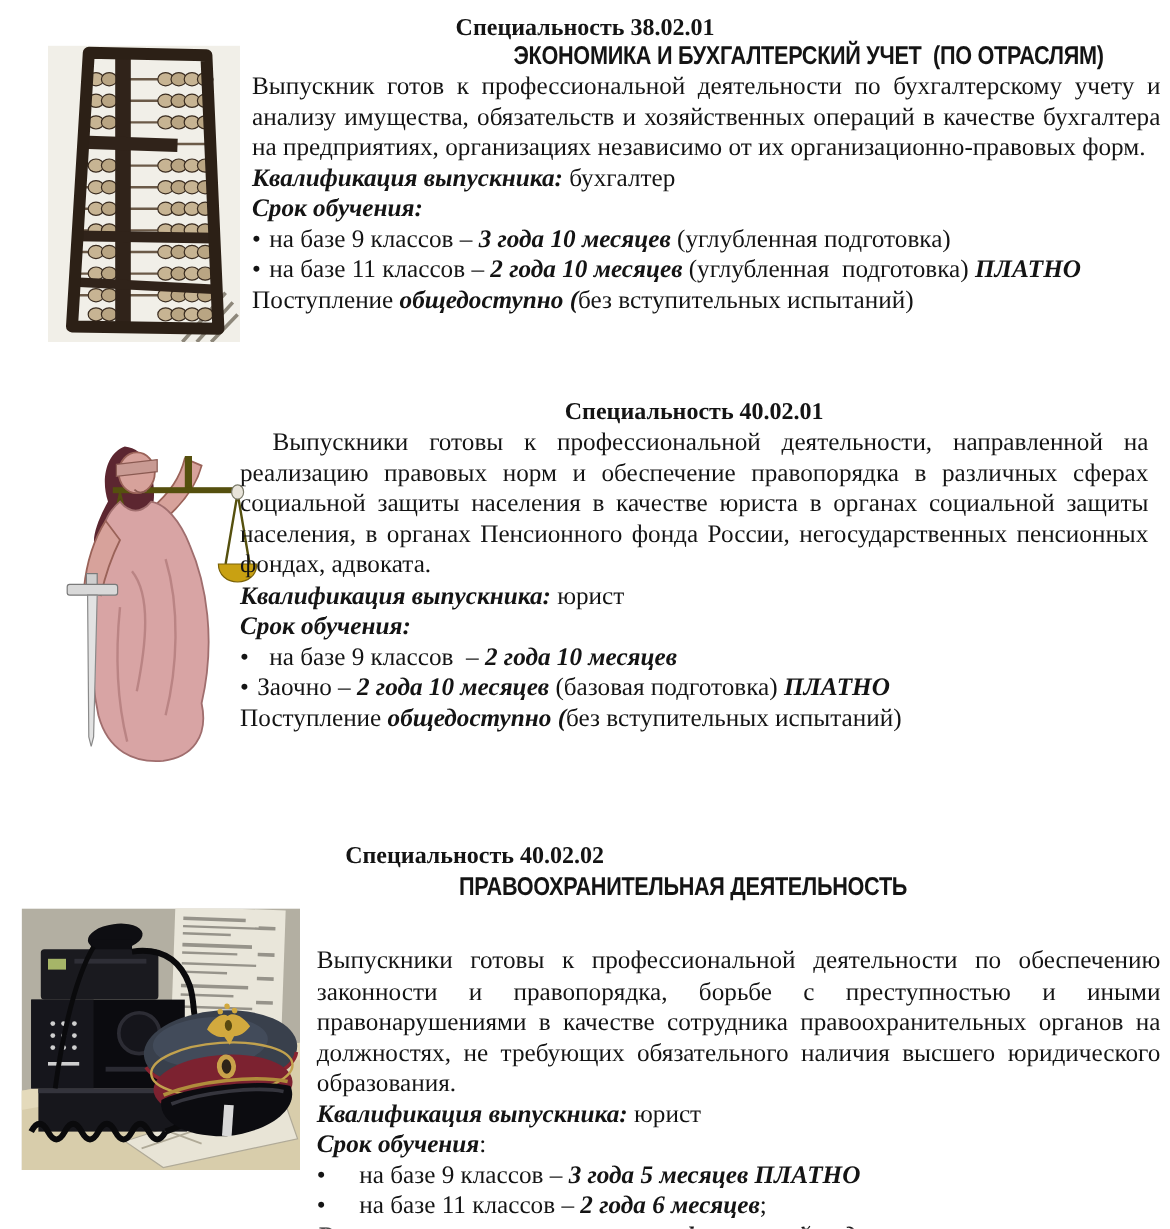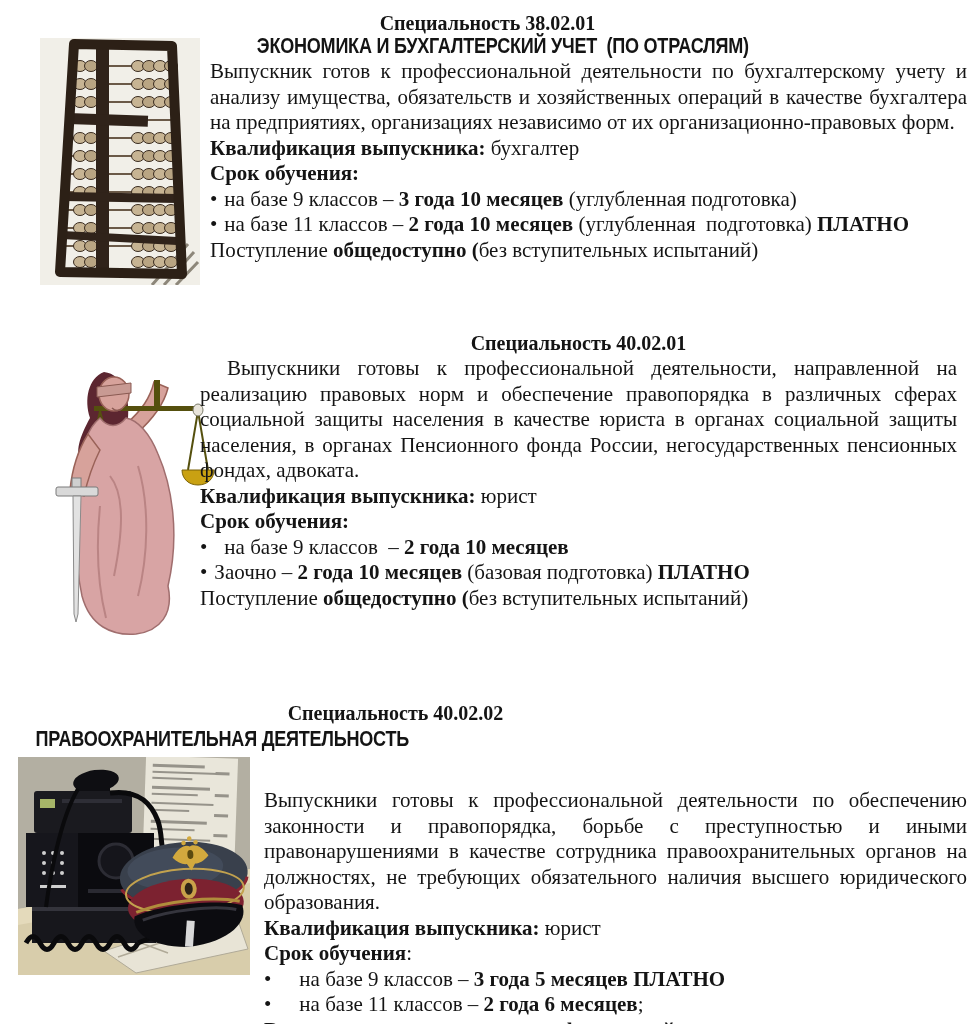--- a/index.html
+++ b/index.html
@@ -9,37 +9,37 @@
     font-family:"Liberation Serif", serif;
     position:relative;overflow:hidden;
   }
   .abs{position:absolute;}
   
   .code-head{
     font-size:20px;font-weight:bold;line-height:26px;
     text-align:center;white-space:pre;
   }
   .name-head{
-    text-align:left;line-height:26px;white-space:pre;
+    text-align:right;line-height:26px;white-space:pre;
   }
   .name-head .condensed{
     display:inline-block;
     font-family:"Liberation Sans", sans-serif;
     font-weight:bold;font-size:21.5px;letter-spacing:-0.3px;
     transform:scaleX(0.84);transform-origin:center;
     white-space:pre;
   }
   
   .txtcol{font-size:21px;line-height:25.5px;}
   .para{
     text-align:justify;text-align-last:left;margin:0;
   }
   .para.indent{text-indent:27px;}
   .line{white-space:pre-wrap;}
-  .line b{font-weight:bold;}
+  .line b{font-weight:bold;font-style:italic;}
   .blt{display:inline-block;}
   .g-narrow .blt{margin-right:7px;}
   .g-mid .blt{margin-right:17px;}
   .g-wide .blt{margin-right:28px;}
   
   svg{display:block;}
 </style>
 </head>
 <body>
 

